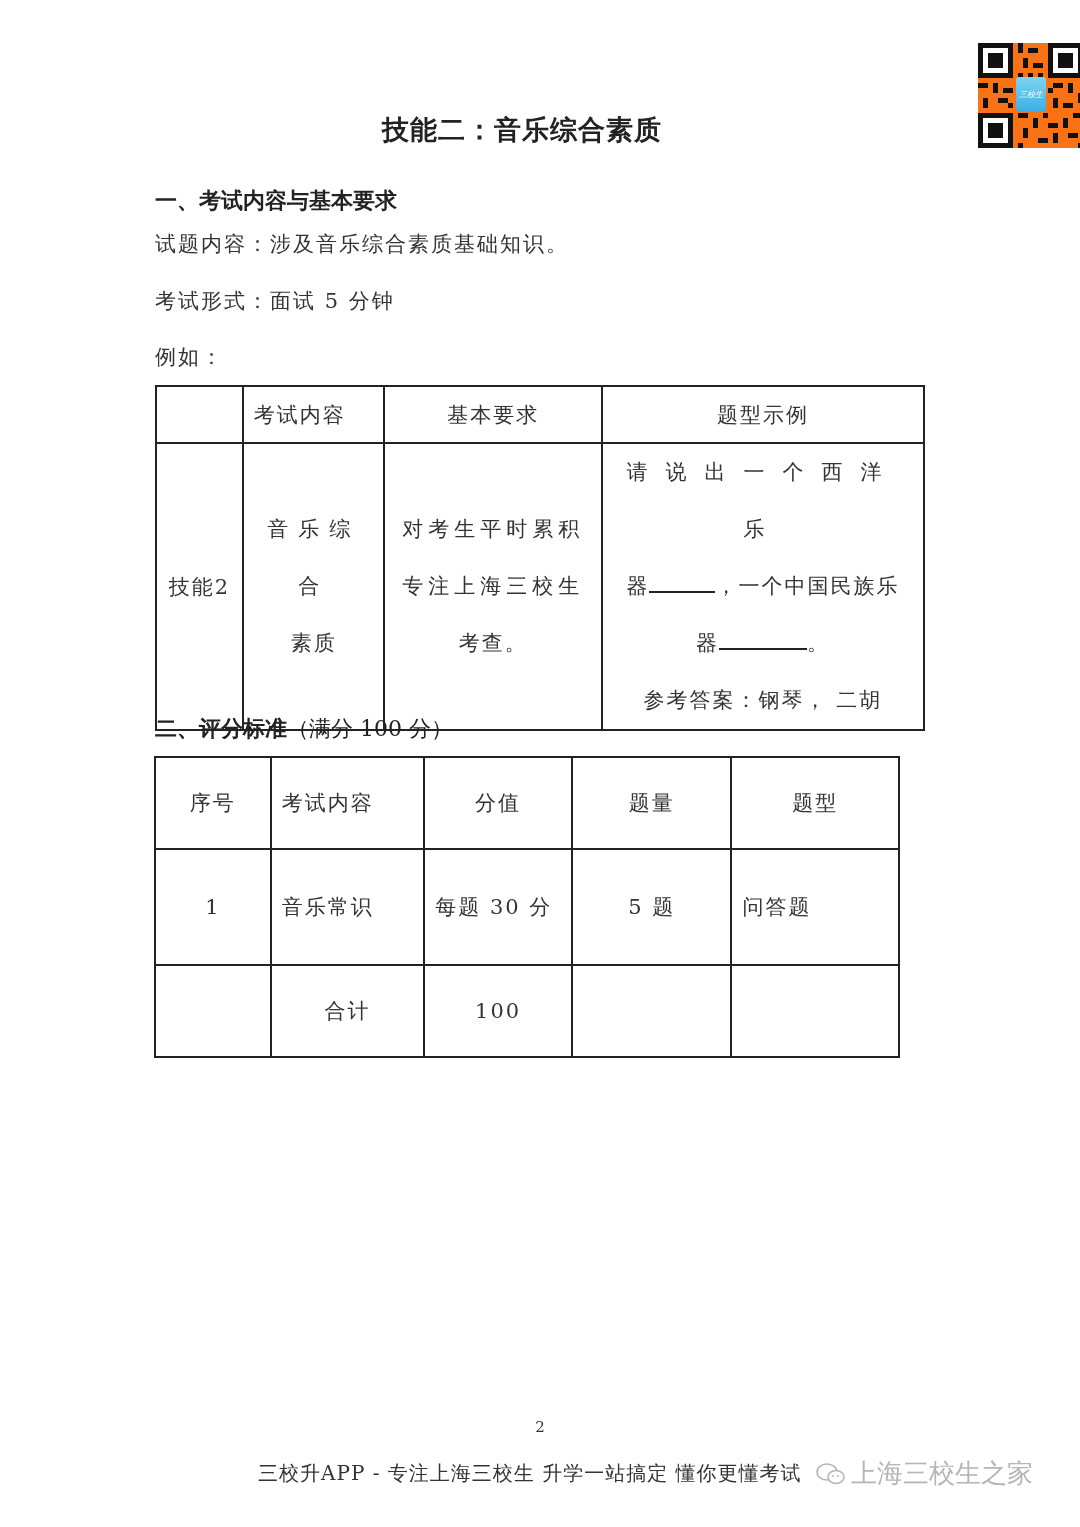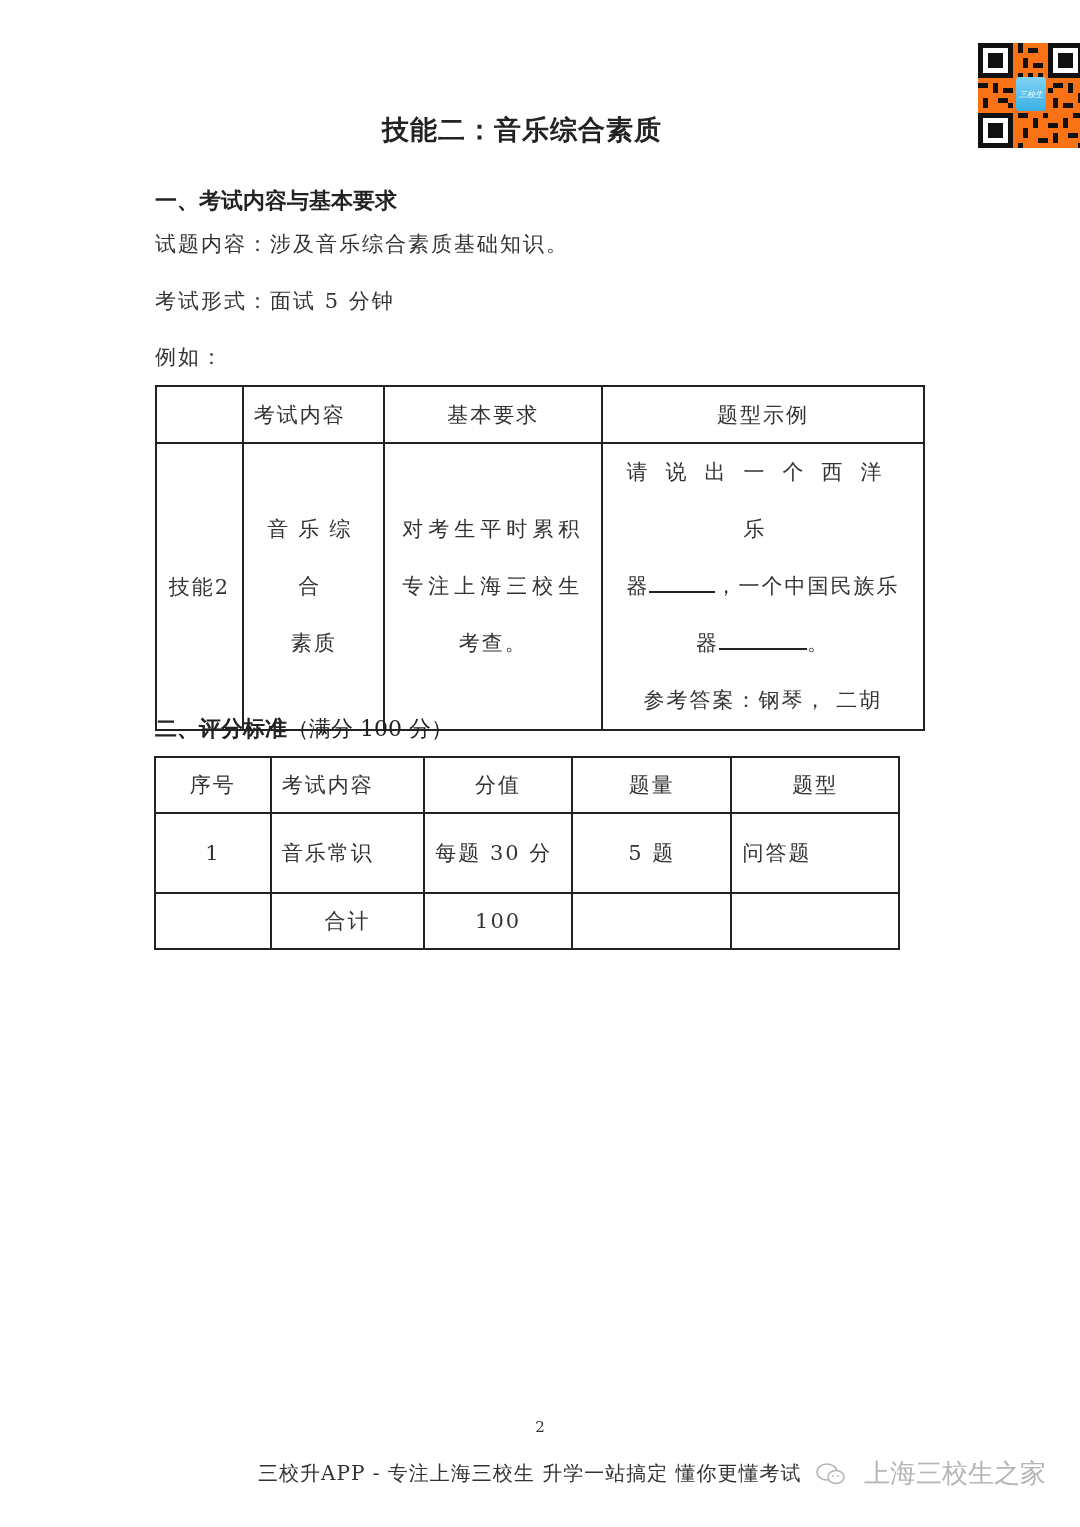--- a/index.html
+++ b/index.html
@@ -20,28 +20,28 @@
   table { border-collapse: collapse; position: absolute; }
   td { border: 2px solid #222; font-size: 21px; color: #333; letter-spacing: 2px; vertical-align: middle; }
   #t1 { left: 155px; top: 385px; width: 770px; }
   #t1 td { padding: 0 10px; }
   #t1 .hdr td { height: 55px; }
   #t1 .body td { height: 222px; text-align: center; }
   .lh { line-height: 57px; }
   .spread { letter-spacing: 10px; }
   .blank { display: inline-block; border-bottom: 2px solid #222; height: 18px; vertical-align: baseline; }
   #t2 { left: 154px; top: 756px; width: 746px; }
-  #t2 td { padding: 0 10px; }
+  #t2 td { padding: 18px 10px; }
   #t2 .r1 td { height: 54px; }
   #t2 .r2 td { height: 78px; }
   #t2 .r3 td { height: 54px; }
   .c { text-align: center; }
   .pagenum { left: 0; width: 1080px; top: 1418px; text-align: center; font-size: 15px; color: #333; }
   .footer { left: 258px; top: 1460px; font-size: 20px; color: #333; letter-spacing: 1px; }
-  .wm { left: 815px; top: 1456px; font-family: "DejaVu Sans", sans-serif; font-size: 26px; color: #b5b5b5; display: flex; align-items: center; gap: 17px; }
+  .wm { left: 815px; top: 1456px; font-family: "DejaVu Sans", sans-serif; font-size: 26px; color: #b5b5b5; display: flex; align-items: center; gap: 4px; }
   .wm-icon { width: 32px; height: 26px; }
 </style>
 </head>
 <body>
 
 <div class="abs qr">
   <svg viewBox="0 0 21 21" shape-rendering="crispEdges">
     <rect x="0" y="0" width="7" height="7" fill="#111"></rect>
       <rect x="1" y="1" width="5" height="5" fill="#fff"></rect>
       <rect x="2" y="2" width="3" height="3" fill="#111"></rect>

